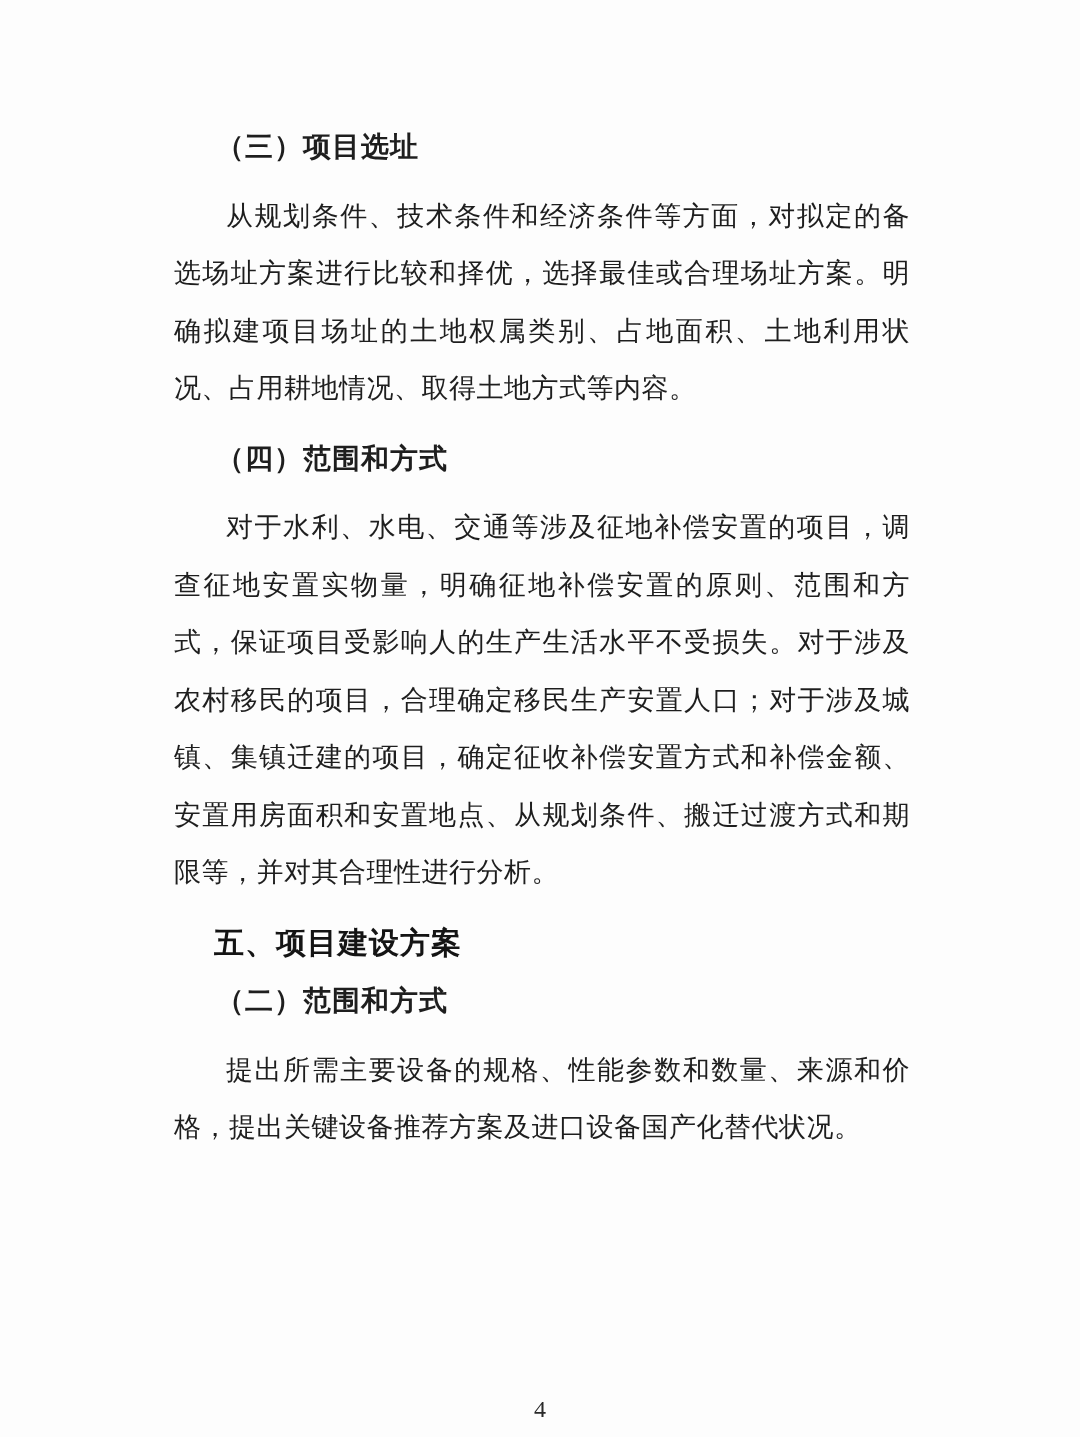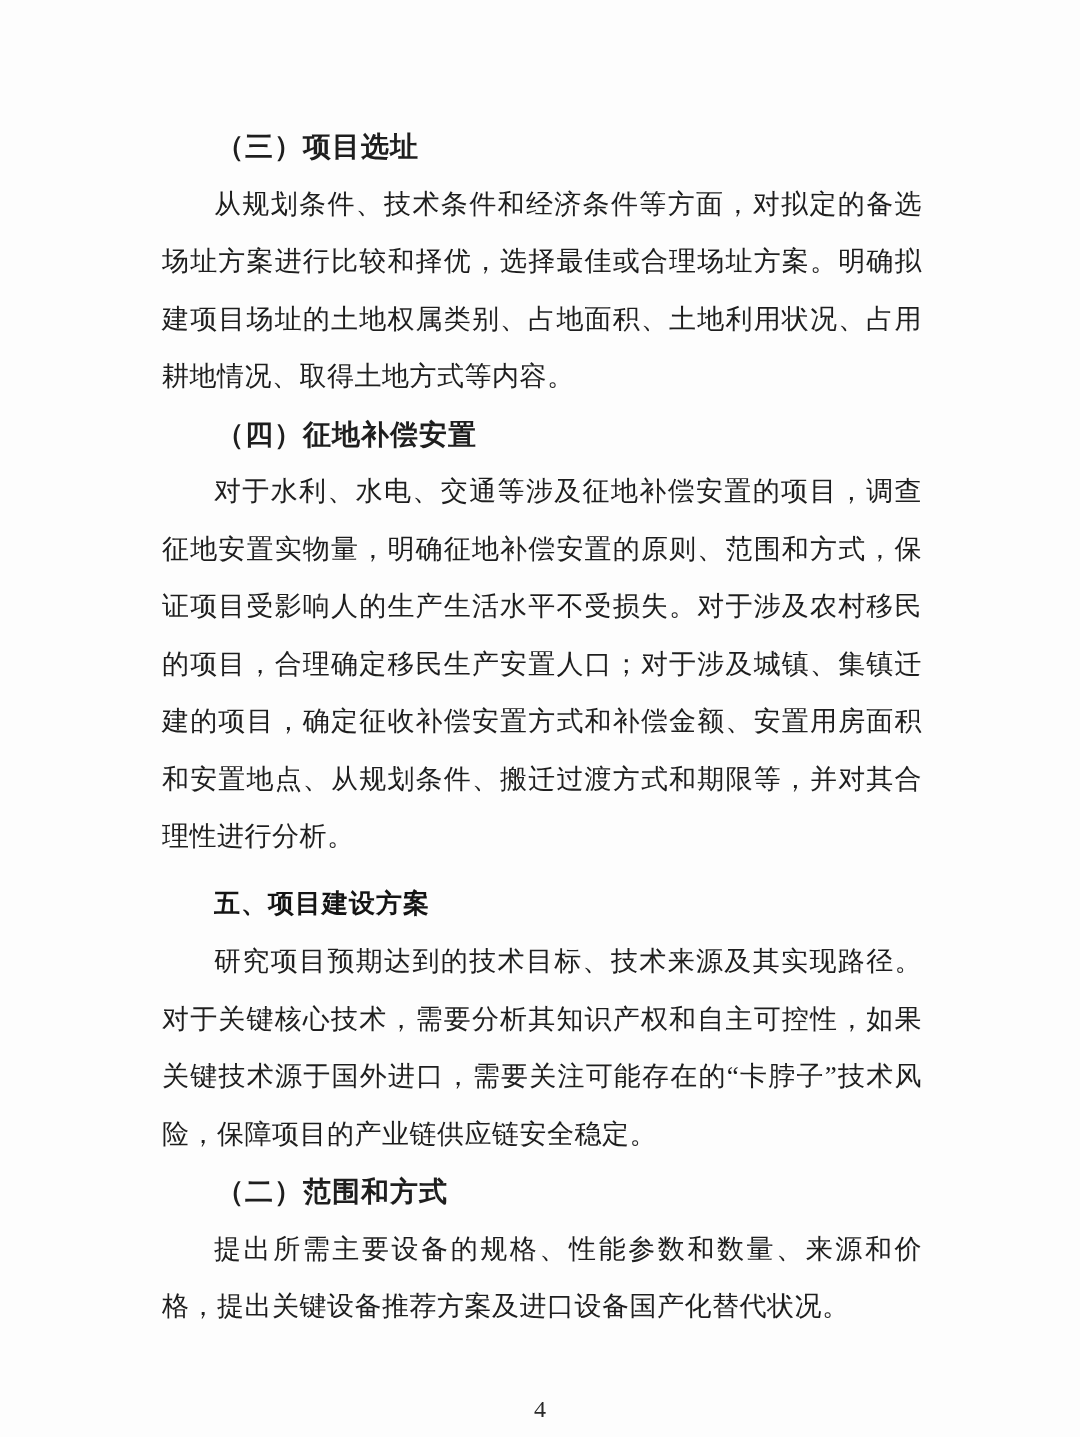--- a/index.html
+++ b/index.html
@@ -17,39 +17,39 @@
     font-family: "Liberation Serif", "DejaVu Serif", serif;
   }
   .content {
     position: absolute;
     left: 162px;
     top: 118px;
     width: 760px;
     text-align: justify;
   }
   .para {
-    margin: 0;
+    margin: 12px;
     font-size: 27px;
     line-height: 57.5px;
     text-indent: 52px;
     letter-spacing: 0.5px;
   }
   .heading-sub {
     margin: 0;
     font-size: 28px;
     font-weight: bold;
     line-height: 57.5px;
     text-indent: 54px;
     text-align: left;
     letter-spacing: 1px;
     font-family: "Liberation Serif", "DejaVu Serif", serif;
   }
   .heading-chapter {
     margin: 9px 0 1px 0;
-    font-size: 26px;
+    font-size: 30px;
     font-weight: bold;
     line-height: 57.5px;
     text-indent: 52px;
     text-align: left;
     letter-spacing: 1px;
     font-family: "Liberation Sans", "DejaVu Sans", sans-serif;
     color: #141414;
   }
   .page-number {
     position: absolute;
@@ -65,28 +65,27 @@
 </head>
 <body>
 
 <div class="page">
   <div class="content">
 
     <h3 class="heading-sub">（三）项目选址</h3>
 
     <p class="para">从规划条件、技术条件和经济条件等方面，对拟定的备选场址方案进行比较和择优，选择最佳或合理场址方案。明确拟建项目场址的土地权属类别、占地面积、土地利用状况、占用耕地情况、取得土地方式等内容。</p>
 
-    <h3 class="heading-sub">（四）征地补偿安置</h3>
+    <h3 class="heading-sub">（四）范围和方式</h3>
 
     <p class="para">对于水利、水电、交通等涉及征地补偿安置的项目，调查征地安置实物量，明确征地补偿安置的原则、范围和方式，保证项目受影响人的生产生活水平不受损失。对于涉及农村移民的项目，合理确定移民生产安置人口；对于涉及城镇、集镇迁建的项目，确定征收补偿安置方式和补偿金额、安置用房面积和安置地点、从规划条件、搬迁过渡方式和期限等，并对其合理性进行分析。</p>
 
     <h2 class="heading-chapter">五、项目建设方案</h2>
 
 
-    <p class="para">研究项目预期达到的技术目标、技术来源及其实现路径。对于关键核心技术，需要分析其知识产权和自主可控性，如果关键技术源于国外进口，需要关注可能存在的“卡脖子”技术风险，保障项目的产业链供应链安全稳定。</p>
 
     <h3 class="heading-sub">（二）范围和方式</h3>
 
     <p class="para">提出所需主要设备的规格、性能参数和数量、来源和价格，提出关键设备推荐方案及进口设备国产化替代状况。</p>
 
   </div>
 
   <div class="page-number">4</div>
 </div>
 

